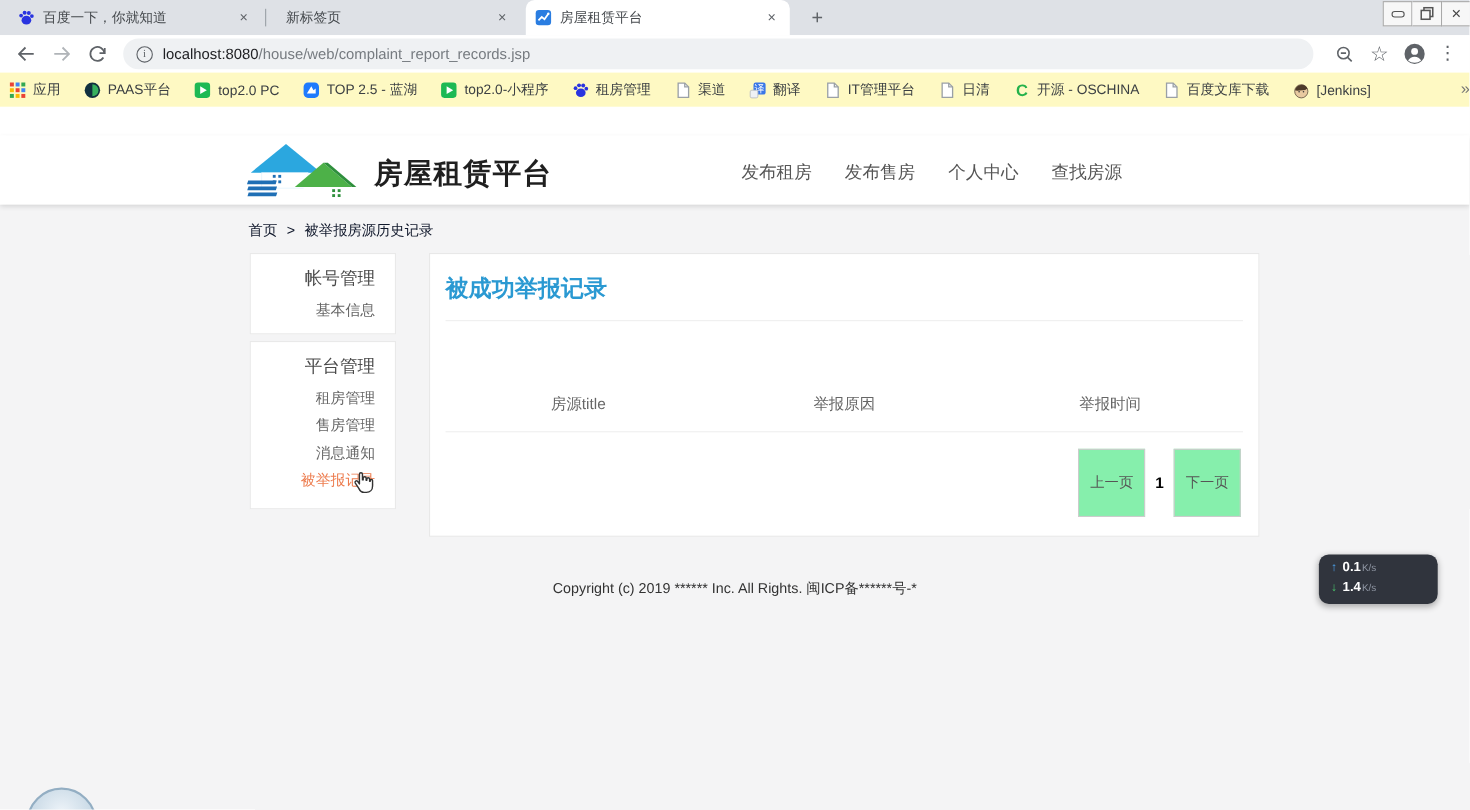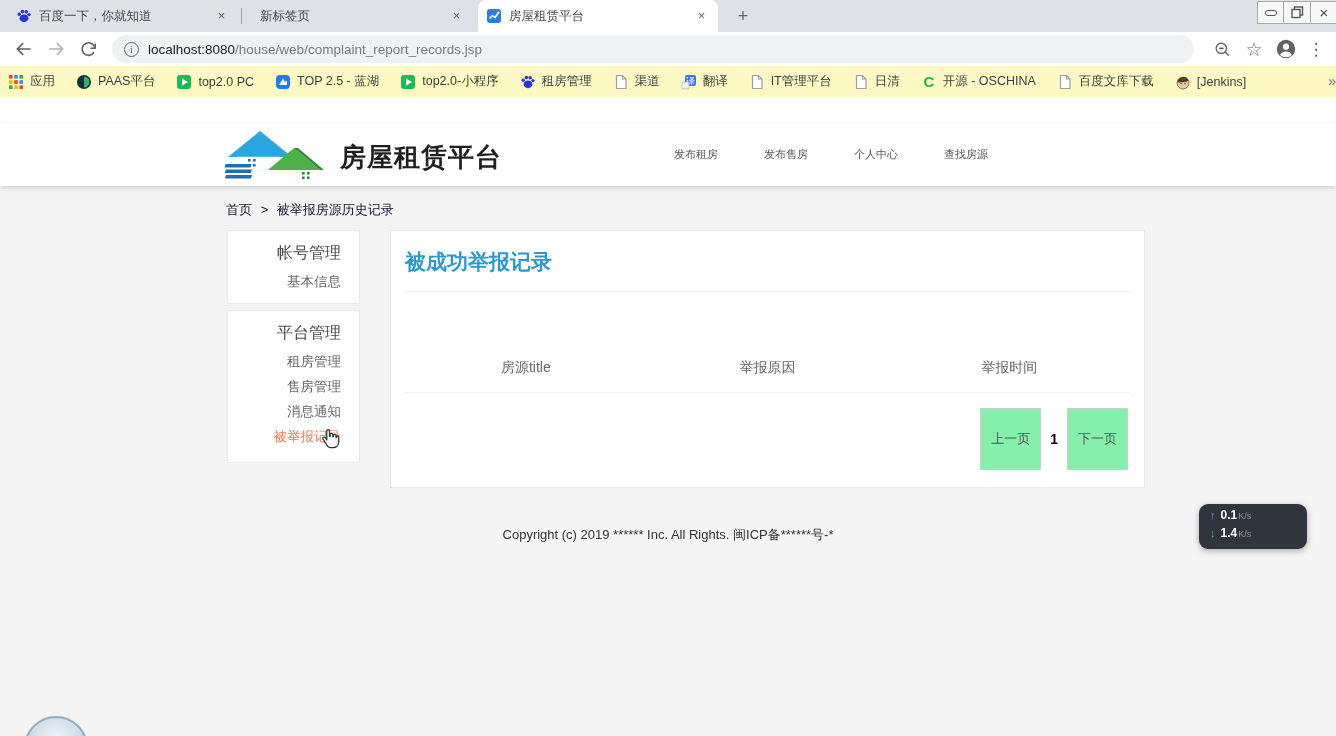--- a/index.html
+++ b/index.html
@@ -40,21 +40,21 @@
   
   .userbar{position:absolute;left:0;top:97px;width:100%;height:26px;background:#ededee;display:flex;align-items:center;font-size:13px;color:#333}
   .userbar .hello{margin-left:226px}
   .userbar .uname{margin-left:4px}
   .userbar .logout{margin-left:30px;color:#333}
 
   
   .siteheader{position:absolute;left:0;top:123px;width:100%;height:63px;background:#fff;box-shadow:0 2px 5px rgba(0,0,0,.14);z-index:3}
   .logo{position:absolute;left:224px;top:3px;display:flex;align-items:center}
   .brand{position:absolute;left:340px;top:17px;font-family:"DejaVu Serif","Liberation Serif",serif;font-weight:bold;font-size:26px;color:#1f1f1f;letter-spacing:1px}
-  .mainnav{position:absolute;left:674px;top:24px;display:flex;gap:46px;font-size:11px;color:#555}
+  .mainnav{position:absolute;left:674px;top:24px;display:flex;gap:30px;font-size:16px;color:#555}
   .mainnav span{cursor:pointer}
 
   
   .pagebody{position:absolute;left:0;top:186px;width:100%;height:550px;background:#f4f4f5}
   .breadcrumb{position:absolute;left:226px;top:15px;font-size:13px;color:#0f172a}
   .breadcrumb .sep{margin:0 5px}
 
   .sbox{position:absolute;left:227px;width:133px;background:#fff;border:1px solid #e9e9e9}
   .sbox1{top:44px;height:74px}
   .sbox2{top:124px;height:153px}

